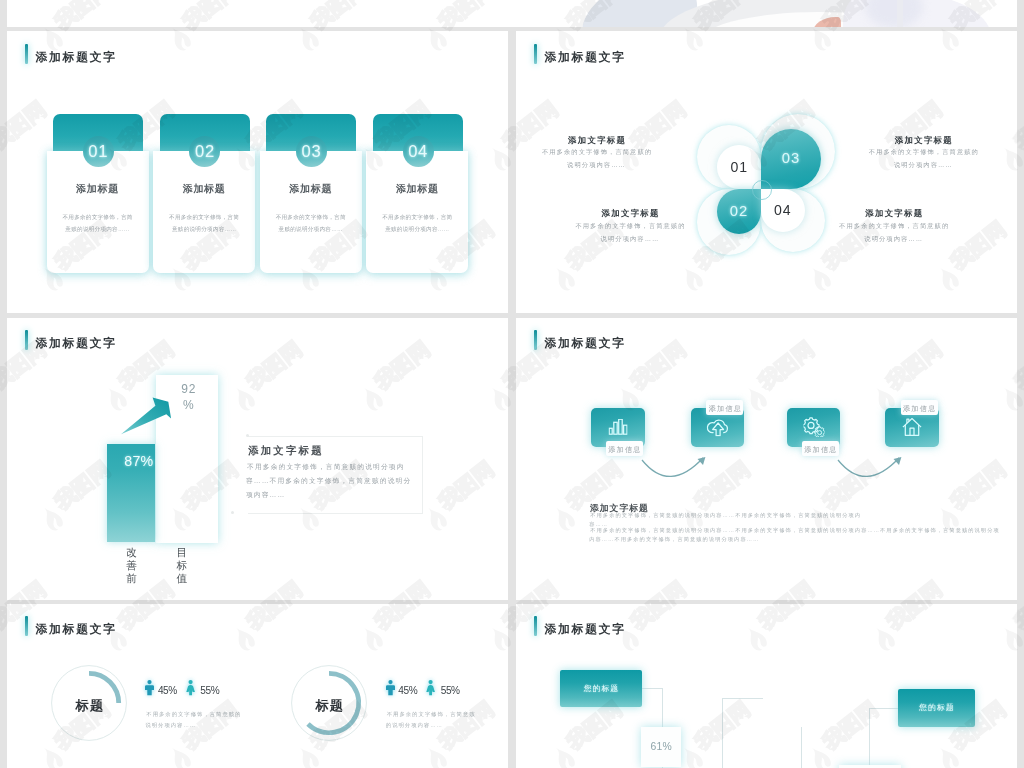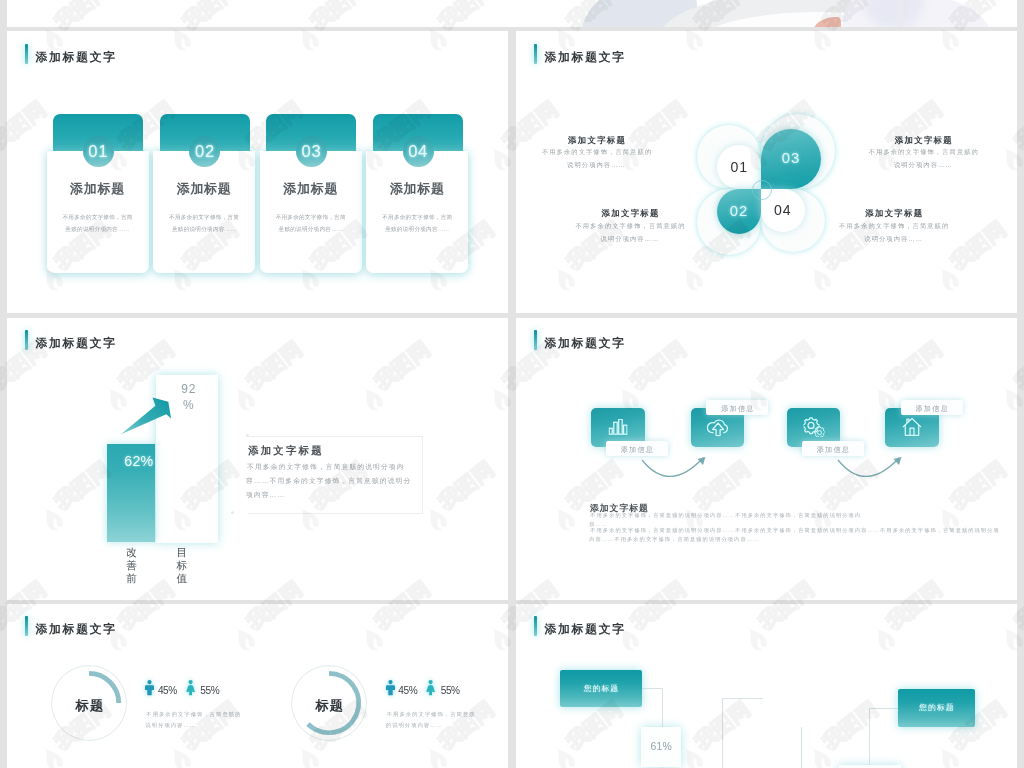--- a/index.html
+++ b/index.html
@@ -54,21 +54,21 @@
       background:linear-gradient(180deg,#139ca7 0%,#24a9b2 60%,#41b4bb 100%);}
   .card .body{position:absolute;left:0;top:40.3px;width:102px;height:122px;
       background:#fff;border-radius:0 0 7px 7px;
       box-shadow:0 0 9px rgba(110,205,213,.45), 0 3px 10px rgba(140,215,220,.35);}
   .card .ring{position:absolute;left:36.3px;top:24.9px;width:31px;height:31px;border-radius:50%;
       background:linear-gradient(175deg,#2a9fa9 0%,#3fadb5 38%,#62bfc5 70%,#8ecfd2 100%);
       display:flex;align-items:center;justify-content:center;}
   .card .ring span{font-size:16.6px;color:#e6fbfd;letter-spacing:.7px;font-weight:400;
       text-shadow:0 0 3px rgba(225,255,255,.95);position:relative;top:.9px;}
   .card h4{margin:0;position:absolute;left:0;top:74.4px;width:102px;text-align:center;
-      font-size:13px;color:#585f64;letter-spacing:.7px;font-weight:700;line-height:8px;}
+      font-size:10px;color:#585f64;letter-spacing:.7px;font-weight:700;line-height:8px;}
   .card p{margin:0;position:absolute;left:0;top:101.5px;width:102px;text-align:center;
       font-size:5.6px;line-height:11.3px;color:#9aa2a7;letter-spacing:.25px;white-space:pre-line;}
   .cards{position:absolute;left:39.5px;top:79.9px;}
 
   
   .flower{position:absolute;left:245px;top:158px;width:0;height:0;}
   .petal{position:absolute;}
   .petal.o{background:#fbfdfd;
      box-shadow:0 0 5px 1px rgba(175,232,236,.7), 0 0 1px rgba(150,215,220,.45);}
   .petal.i.plain{background:#ffffff;
@@ -107,21 +107,21 @@
   .note-h{position:absolute;left:239px;top:129.2px;font-size:10.4px;color:#494f54;
      letter-spacing:2.2px;text-indent:2.2px;font-weight:600;line-height:10px;}
   .note-p{position:absolute;left:239px;top:142.5px;width:167px;font-size:6.75px;line-height:14.2px;
      color:#9aa2a7;letter-spacing:1.12px;text-indent:1.12px;}
 
   
   .ibox{position:absolute;width:53.3px;height:39.2px;border-radius:5px;
      background:linear-gradient(168deg,#1c9ba6 0%,#2aa5ae 30%,#4fb9bf 70%,#77cace 100%);
      box-shadow:0 0 9px rgba(150,220,226,.8);}
   .ibox svg{position:absolute;left:50%;top:50%;transform:translate(-50%,-50%);}
-  .pill{position:absolute;width:62px;height:15.5px;border-radius:2px;background:#fdfeff;
+  .pill{position:absolute;width:37px;height:15.5px;border-radius:2px;background:#fdfeff;
      box-shadow:0 0 6px rgba(165,220,228,.7);
      display:flex;align-items:center;justify-content:center;}
   .pill span{font-size:7.1px;color:#9aa2a7;letter-spacing:1.3px;text-indent:1.3px;
      position:relative;top:1.5px;}
   .flow-arrow{position:absolute;}
   .ftxt-h{position:absolute;left:73px;top:186.5px;font-size:8.9px;color:#4a5156;
      letter-spacing:.95px;text-indent:.95px;font-weight:600;line-height:8px;}
   .ftxt-p{position:absolute;left:73.2px;font-size:5.25px;line-height:9.1px;color:#a6aeb2;
      letter-spacing:1.05px;text-indent:1.05px;}
 
@@ -280,21 +280,21 @@
     <svg class="arrow" width="54" height="40" viewBox="0 0 54 40" style="position:absolute;left:112.6px;top:79.5px;overflow:visible">
       <defs>
           <linearGradient id="agrad" x1="0" y1="1" x2="1" y2="0">
         <stop offset="0" stop-color="#7fd0d3"></stop>
             <stop offset=".42" stop-color="#36aeb5"></stop>
         <stop offset="1" stop-color="#0f98a3"></stop>
           </linearGradient>
         </defs>
       <path d="M 1 37.3 L 35.4 8.8 L 32.6 0.5 L 48.3 4.7 L 51.1 21.6 L 46.3 17.2 Z" fill="url(#agrad)"></path>
     </svg>
-    <div class="bar-val" style="left:117.3px;top:139.0px">62%</div>
+    <div class="bar-val" style="left:117.3px;top:139.0px">87%</div>
     <div class="bar-tgt" style="left:169.7px;top:65.3px">92<br>%</div>
     <div class="axis-lbl" style="left:117.6px;top:228.5px">改<br>善<br>前</div>
     <div class="axis-lbl" style="left:167.9px;top:228.5px">目<br>标<br>值</div>
 
     <div class="note-box"></div>
     <div class="note-dot" style="left:238.8px;top:117px"></div>
     <div class="note-dot" style="left:224px;top:193.6px"></div>
     <div class="note-h">添加文字标题</div>
     <div class="note-p">不用多余的文字修饰，言简意赅的说明分项内容……不用多余的文字修饰，言简意赅的说明分项内容……</div>
   </div>

